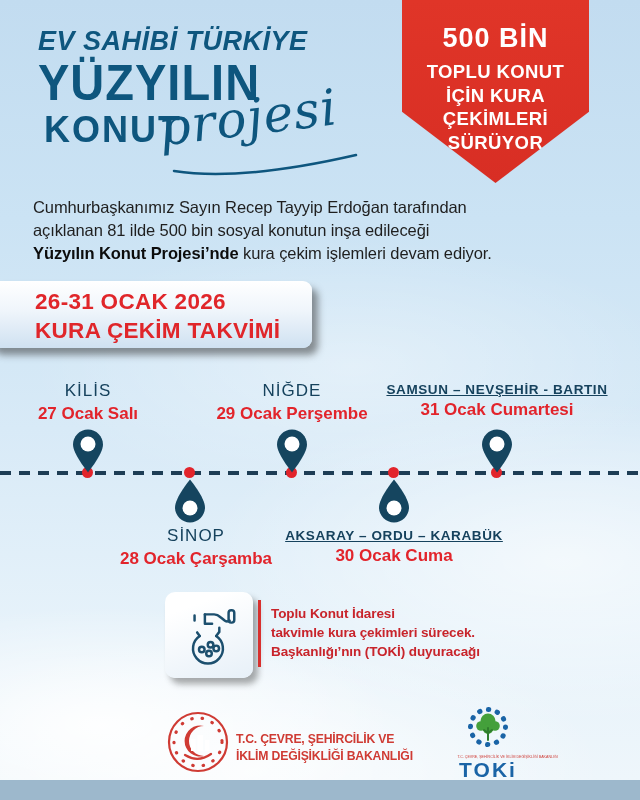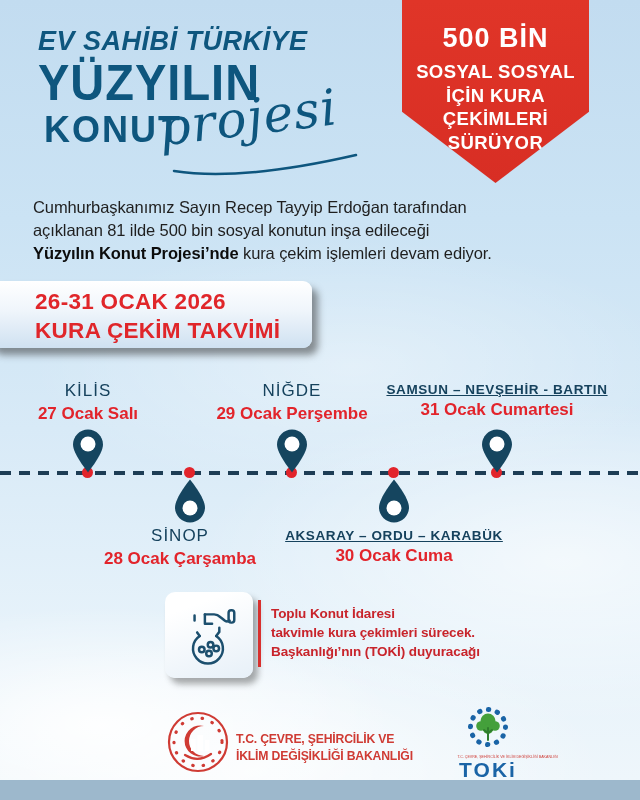--- a/index.html
+++ b/index.html
@@ -49,21 +49,21 @@
   .dot1{left:82px;} .dot2{left:184px;} .dot3{left:286px;} .dot4{left:388px;} .dot5{left:491px;}
   .pin{position:absolute;width:30px;}
   .pin-top{top:429px;} .pin-bottom{top:479px;transform:rotate(180deg);}
   .pin-kilis{left:73px;} .pin-nigde{left:277px;} .pin-samsun{left:482px;}
   .pin-sinop{left:175px;} .pin-aksaray{left:379px;}
   .tl-label{position:absolute;transform:translateX(-50%);text-align:center;white-space:nowrap;}
   .tl-city{color:#16425d;font-weight:normal;font-size:17px;letter-spacing:1px;}
   .tl-city-small{color:#16425d;font-weight:bold;font-size:13.5px;letter-spacing:.6px;text-decoration:underline;}
   .tl-date{color:#e2242b;font-weight:bold;font-size:17px;margin-top:3px;text-align:center;}
   .lbl-kilis{left:88px;top:381px;} .lbl-nigde{left:292px;top:381px;} .lbl-samsun{left:497px;top:382px;}
-  .lbl-sinop{left:180px;top:526px;} .lbl-aksaray{left:394px;top:528px;}
+  .lbl-sinop{left:196px;top:526px;} .lbl-aksaray{left:394px;top:528px;}
   
   .note-card{position:absolute;left:165px;top:592px;width:88px;height:86px;border-radius:10px;
     background:linear-gradient(160deg,#ffffff 20%,#e7f0f8 100%);
     box-shadow:5px 6px 6px rgba(45,45,45,.4);
     display:flex;align-items:center;justify-content:center;}
   .note-divider{position:absolute;left:258px;top:600px;width:3px;height:67px;background:#d8302e;}
   .note-text{position:absolute;left:271px;top:605px;color:#c8242b;font-weight:bold;font-size:13.5px;line-height:18.8px;letter-spacing:-.1px;}
   
   .ministry-emblem{position:absolute;left:167px;top:711px;}
   .ministry-text{position:absolute;left:236px;top:731px;color:#cf3b34;font-weight:bold;font-size:13px;line-height:16.5px;letter-spacing:-.2px;transform:scaleX(.94);transform-origin:left top;white-space:nowrap;}
@@ -84,21 +84,21 @@
       <span class="logo-konut">KONUT</span>
       <span class="logo-script">projesi</span>
       <svg class="logo-flourish" width="190" height="26" viewBox="0 0 190 26">
         <path d="M4 20 C 55 28 125 18 186 4" stroke="#0e567e" stroke-width="2.5" fill="none" stroke-linecap="round"></path>
       </svg>
     </div>
   </div>
 
   <div class="badge">
     <div class="badge-big">500 BİN</div>
-    <div class="badge-line">SOSYAL SOSYAL</div>
+    <div class="badge-line">TOPLU KONUT</div>
     <div class="badge-line">İÇİN KURA</div>
     <div class="badge-line">ÇEKİMLERİ</div>
     <div class="badge-line">SÜRÜYOR</div>
   </div>
 
   <div class="intro">
     <div>Cumhurbaşkanımız Sayın Recep Tayyip Erdoğan tarafından</div>
     <div>açıklanan 81 ilde 500 bin sosyal konutun inşa edileceği</div>
     <div><b>Yüzyılın Konut Projesi’nde</b><span> kura çekim işlemleri devam ediyor.</span></div>
   </div>

